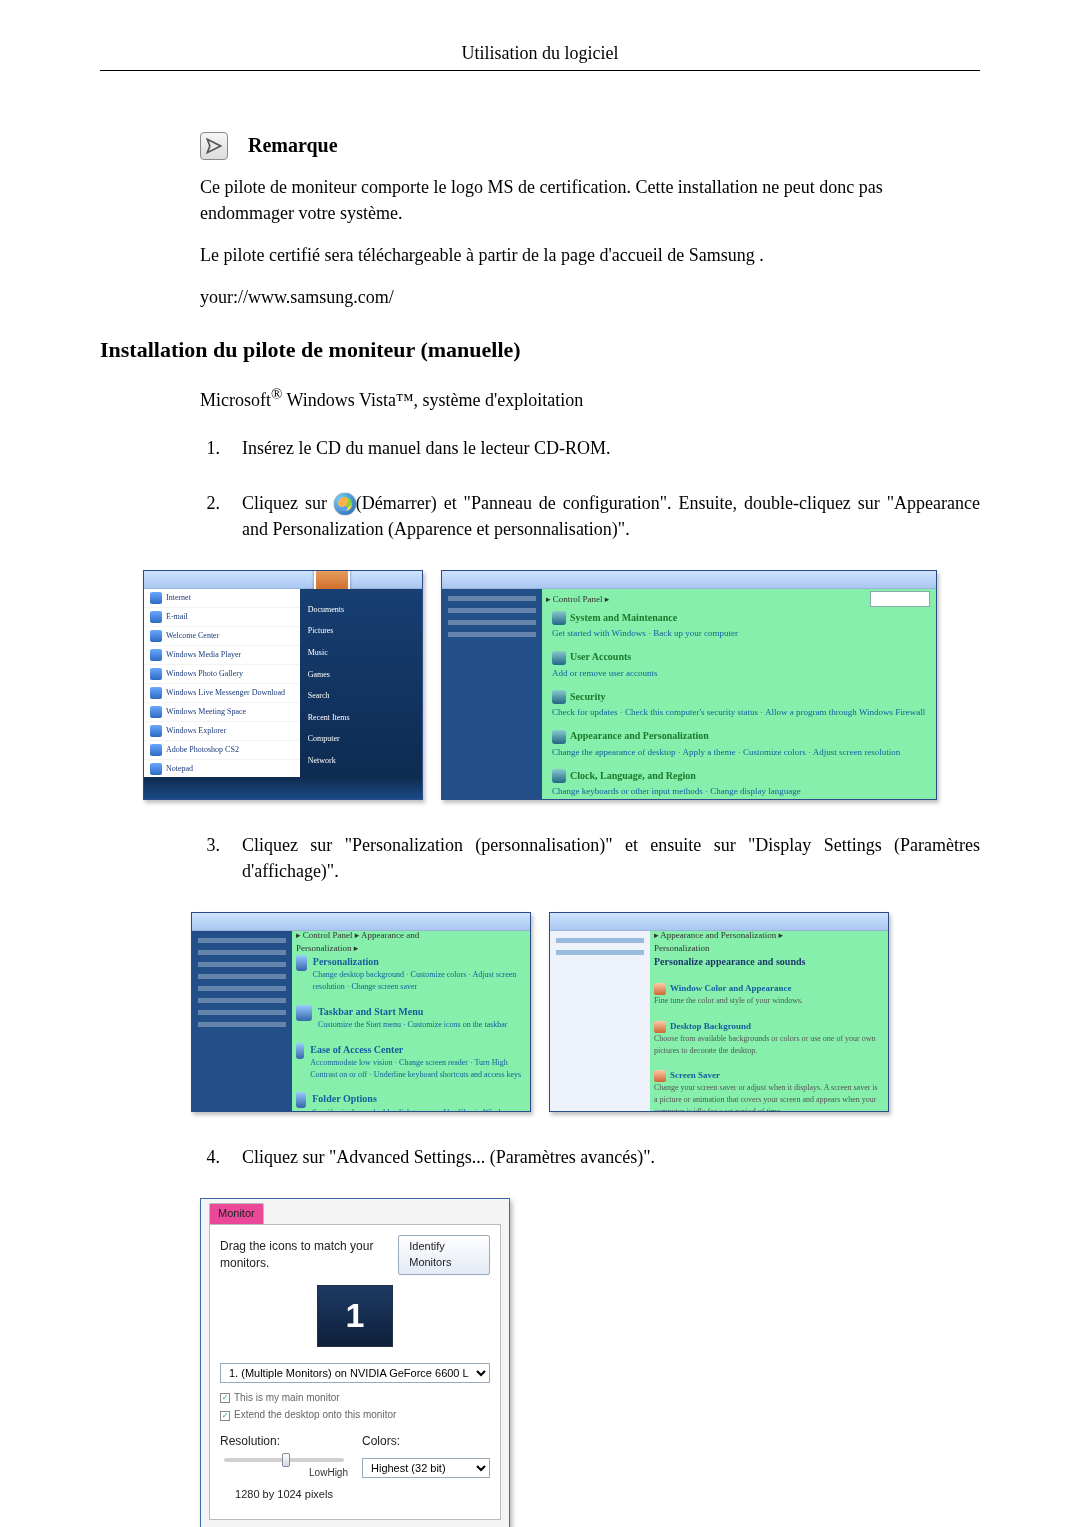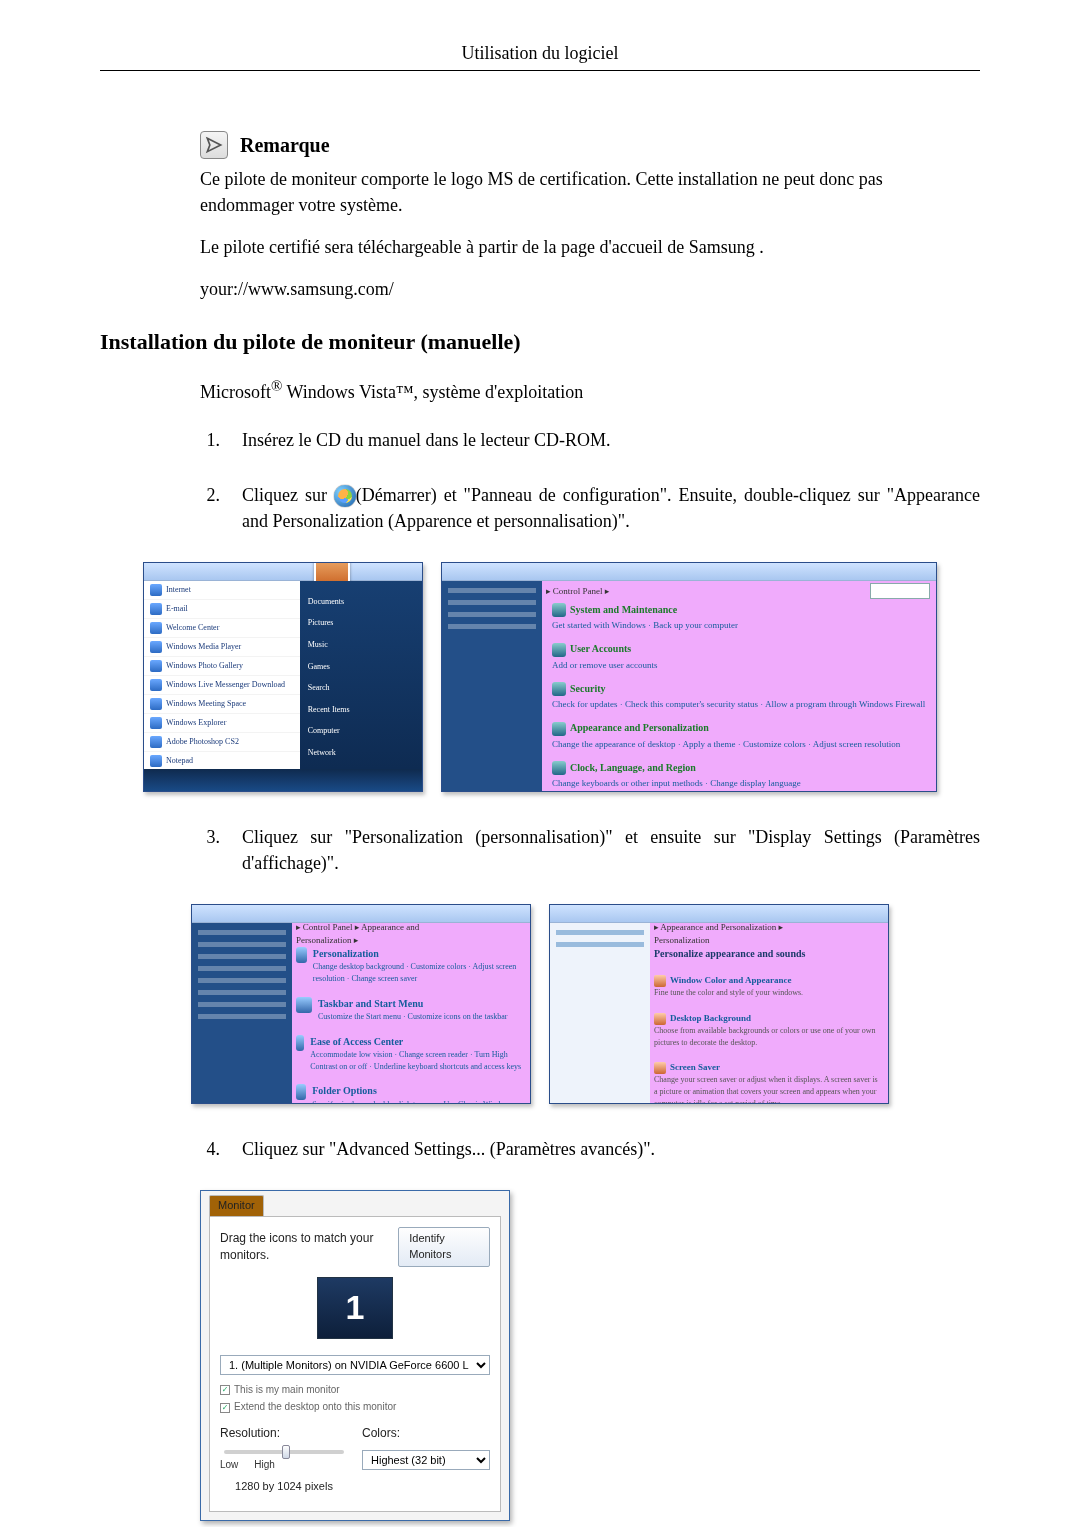--- a/index.html
+++ b/index.html
@@ -21,23 +21,23 @@
   hr.thin {
     border: none;
     border-top: 1px solid #000;
     margin-bottom: 60px;
   }
   .indent-block {
     margin-left: 100px;
   }
   .remark-row {
     display: flex;
-    align-items: flex-start;
-    gap: 12px;
-    margin-bottom: 6px;
+    align-items: flex-end;
+    gap: 20px;
+    margin-bottom: 14px;
   }
   .remark-icon {
     width: 28px;
     height: 28px;
     border: 1px solid #888;
     border-radius: 4px;
     display: flex;
     align-items: center;
     justify-content: center;
     background: linear-gradient(#f5f5f5, #ddd);
@@ -88,21 +88,21 @@
     border-radius: 50%;
   }
   .shot-row {
     display: flex;
     justify-content: center;
     gap: 18px;
     margin: 20px 0 32px 0;
   }
   .shot {
     border: 1px solid #2a4d8a;
-    background: #f0abfc;
+    background: #86efac;
     position: relative;
     overflow: hidden;
     box-shadow: 2px 3px 4px rgba(0,0,0,.25);
   }
   .shot .titlebar {
     background: linear-gradient(#cfe3ff, #a9c7f0);
     height: 18px;
     border-bottom: 1px solid #9ab3d6;
   }
   .startmenu {
@@ -246,21 +246,21 @@
     color:#fff; font-size:10px; line-height:14px; text-align:center;
   }
   .dialog .tab {
     padding: 4px 8px 0 8px;
   }
   .dialog .tab span {
     display:inline-block;
     border:1px solid #bbb;
     border-bottom:none;
     padding:2px 8px;
-    background:#a16207;
+    background:#ec4899;
     font-size:11px;
     border-radius:2px 2px 0 0;
   }
   .dialog .panel {
     border:1px solid #bbb;
     margin:0 8px 8px 8px;
     background:#fff;
     padding:10px;
   }
   .dialog .row-top {
@@ -306,22 +306,22 @@
   }
   .dialog .slider .thumb {
     position:absolute;
     top:-5px;
     width:8px; height:14px;
     background:linear-gradient(#fefefe,#cfd8e6);
     border:1px solid #889;
     border-radius:2px;
   }
   .dialog .slider-labels {
-    display:flex; justify-content:flex-start;
-    font-size:10px; color:#333;gap:16px;
+    display:flex; justify-content:flex-end;
+    font-size:10px; color:#333;
   }
   .dialog .res-val {
     text-align:center;
     font-size:11px;
     margin:6px 0;
   }
   .dialog .chk { display:flex; gap:4px; align-items:center; font-size:10px; color:#666; margin-bottom:3px;}
   .dialog .chk .box { width:10px; height:10px; border:1px solid #888; display:inline-flex; align-items:center; justify-content:center; font-size:8px; color:#2a6; }
 </style>
 </head>

